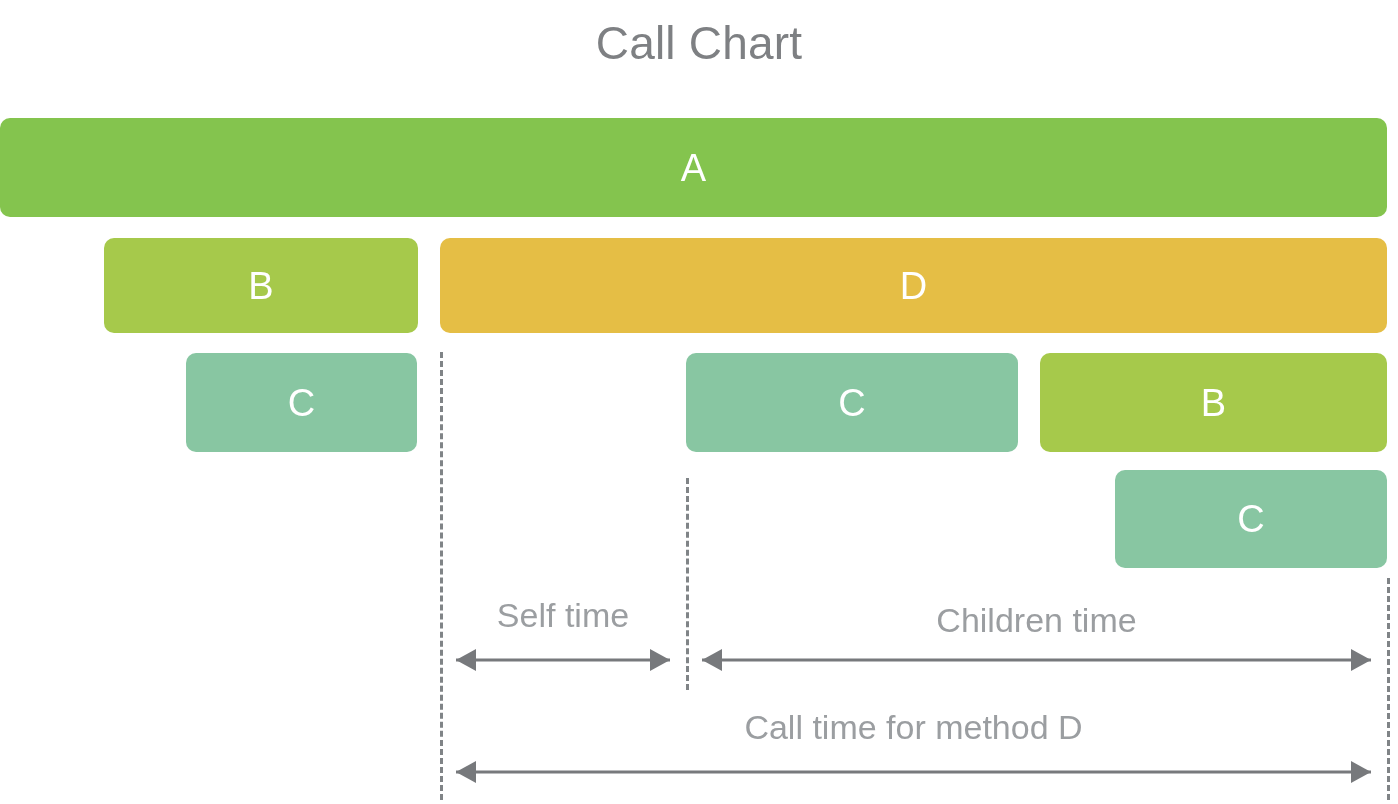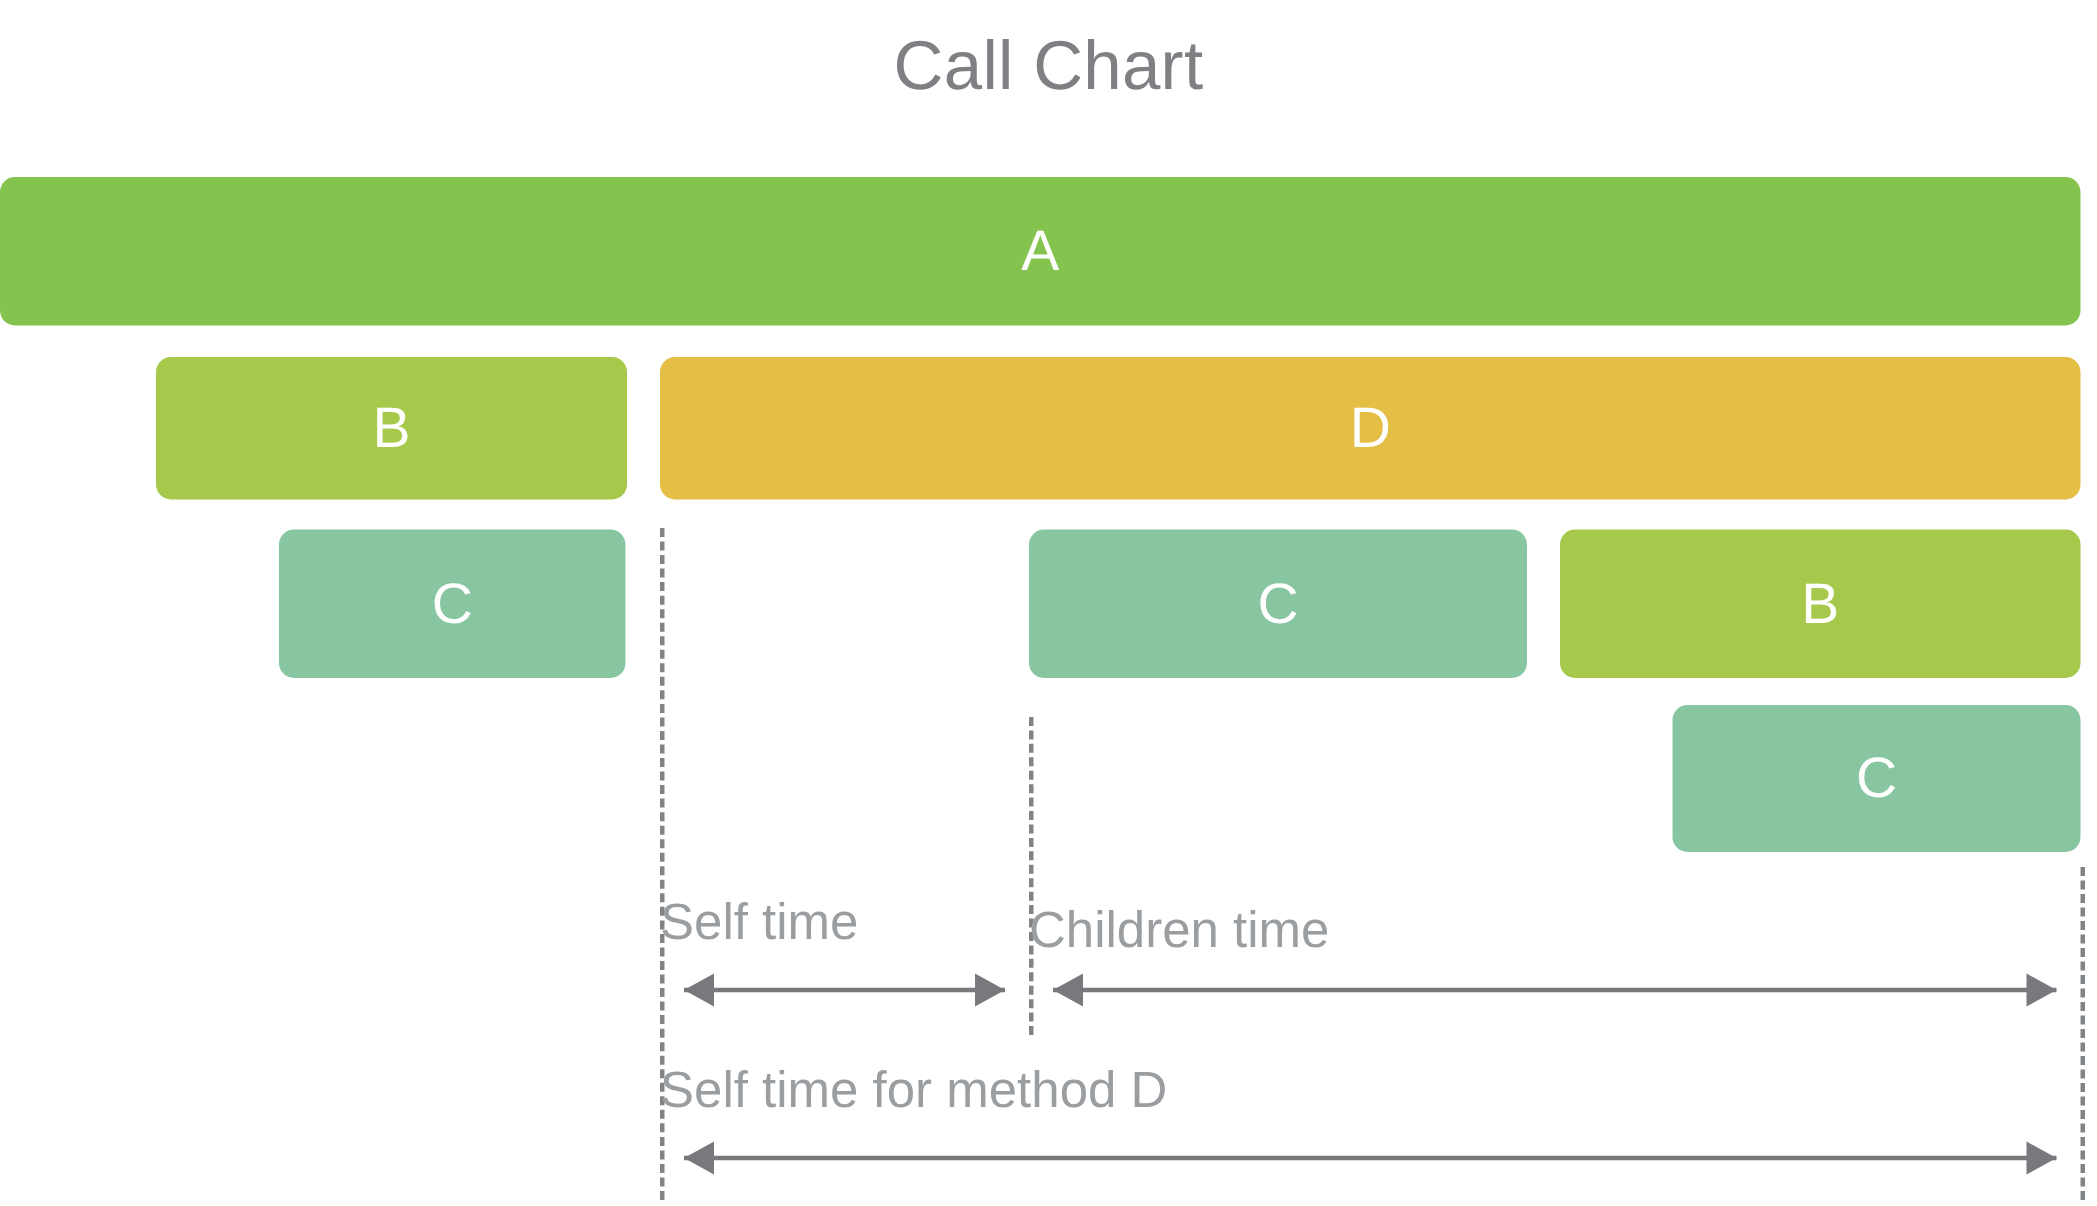--- a/index.html
+++ b/index.html
@@ -34,21 +34,21 @@
   }
   .arrow-head{
     position:absolute;top:50%;width:0;height:0;
     border-top:11px solid transparent;border-bottom:11px solid transparent;
     transform:translateY(-50%);
   }
   .arrow-head.left{left:0;border-right:20px solid #77797c;}
   .arrow-head.right{right:0;border-left:20px solid #77797c;}
 
   .ann-label{
-    position:absolute;color:#9b9ea1;
+    position:absolute;text-align:center;color:#9b9ea1;
     font-size:34px;font-weight:300;line-height:40px;white-space:nowrap;
   }
 </style>
 </head>
 <body>
 
 <div id="stage">
 
   <div class="title">Call Chart</div>
 
@@ -86,21 +86,21 @@
         <div class="arrow-line"></div>
         <div class="arrow-head left"></div>
         <div class="arrow-head right"></div>
       </div>
       <div class="ann-label" style="left: 686px; top: 600px; width: 701px;">Children time</div>
       <div class="arrow-row" style="left: 702px; top: 647px; width: 669px;">
         <div class="arrow-line"></div>
         <div class="arrow-head left"></div>
         <div class="arrow-head right"></div>
       </div>
-      <div class="ann-label" style="left: 440px; top: 707px; width: 947px;">Self time for method D</div>
+      <div class="ann-label" style="left: 440px; top: 707px; width: 947px;">Call time for method D</div>
       <div class="arrow-row" style="left: 456px; top: 759px; width: 915px;">
         <div class="arrow-line"></div>
         <div class="arrow-head left"></div>
         <div class="arrow-head right"></div>
       </div>
     </div>
 
 </div>
 
 </body></html>

